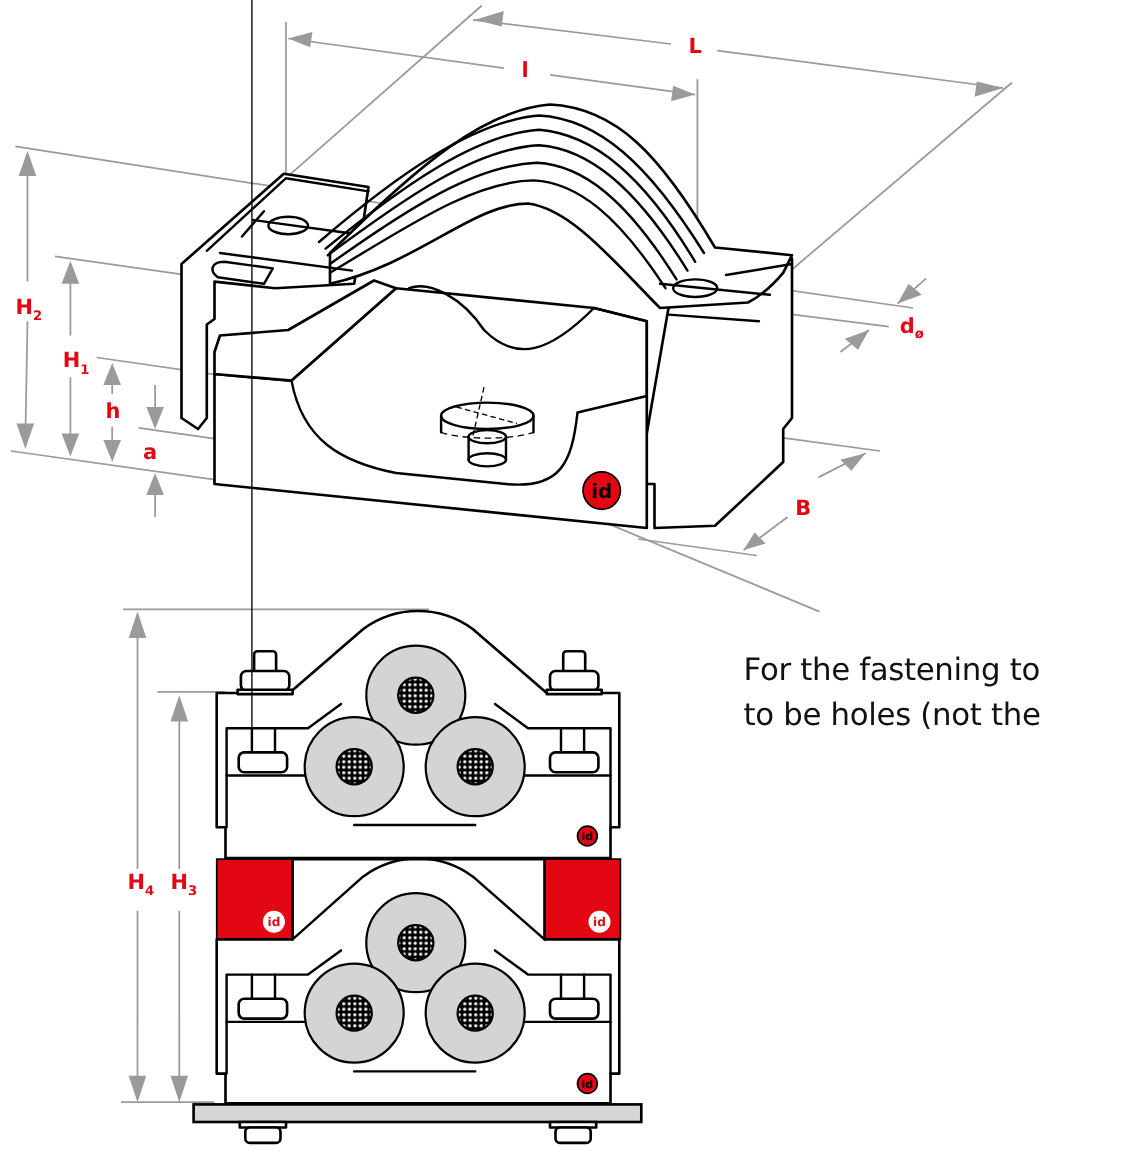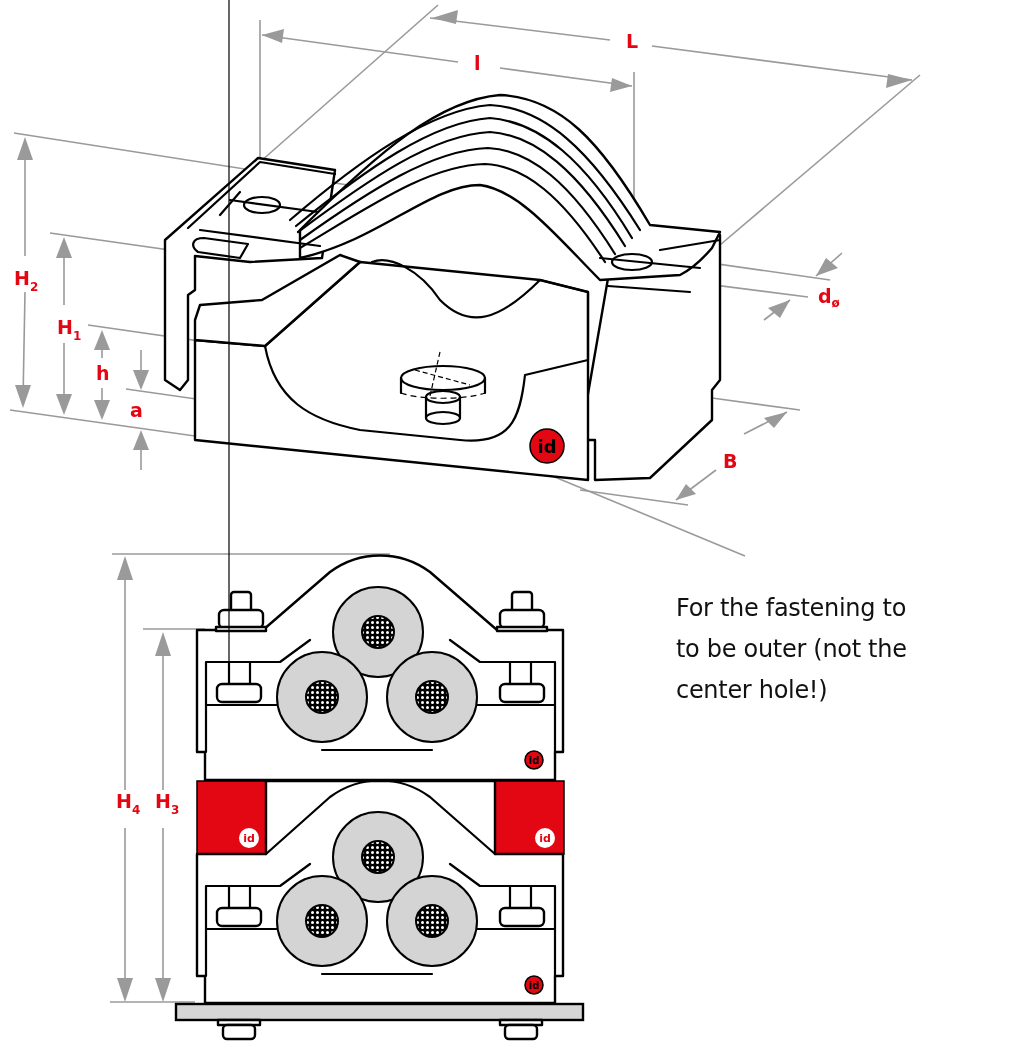--- a/index.html
+++ b/index.html
@@ -11,21 +11,21 @@
   .ol { stroke: #000; stroke-width: 2.4; fill: #fff; stroke-linejoin: round; stroke-linecap: round; }
   .ln { stroke: #000; stroke-width: 2.2; fill: none; stroke-linejoin: round; stroke-linecap: round; }
   .thin { stroke: #000; stroke-width: 1.2; fill: none; }
   .lbl { fill: #e30613; font-family: "DejaVu Sans", sans-serif; font-weight: bold; font-size: 19px; }
   .sub { font-size: 12px; }
   .cable { fill: #d4d4d4; stroke: #000; stroke-width: 2; }
   .core { fill: url(#mesh); stroke: #000; stroke-width: 2; }
   .red { fill: #e30613; stroke: #000; stroke-width: 1.5; }
   .plate { fill: #d6d6d6; stroke: #000; stroke-width: 2.4; }
   .note { position: absolute; left: 676px; top: 588px; width: 348px;
-          font-family: "DejaVu Sans", sans-serif; font-size: 24px; line-height: 41px;
+          font-family: "DejaVu Sans", sans-serif; font-size: 28px; line-height: 41px;
           color: #111; letter-spacing: -0.3px; }
   .note span { display: block; white-space: nowrap; }
 </style>
 </head>
 <body>
 
 <svg width="1024" height="1048" viewBox="0 0 1024 1048">
   <defs>
     <pattern id="mesh" width="5" height="5" patternUnits="userSpaceOnUse">
       <rect width="5" height="5" fill="#000"></rect>
@@ -231,15 +231,14 @@
       <text x="534" y="989" text-anchor="middle" font-size="10" font-weight="bold" fill="#000">id</text>
     </g>
 
     <text class="lbl" x="116" y="808"><tspan>H</tspan><tspan class="sub" dy="6">4</tspan></text>
     <text class="lbl" x="155" y="808"><tspan>H</tspan><tspan class="sub" dy="6">3</tspan></text>
   </g>
 </svg>
 
 <div class="note">
   <span>For the fastening to</span>
-  <span>to be outer (not the</span>
-  <span>center hole!)</span>
+  <span>to be holes (not the</span>
 </div>
 
 </body></html>

